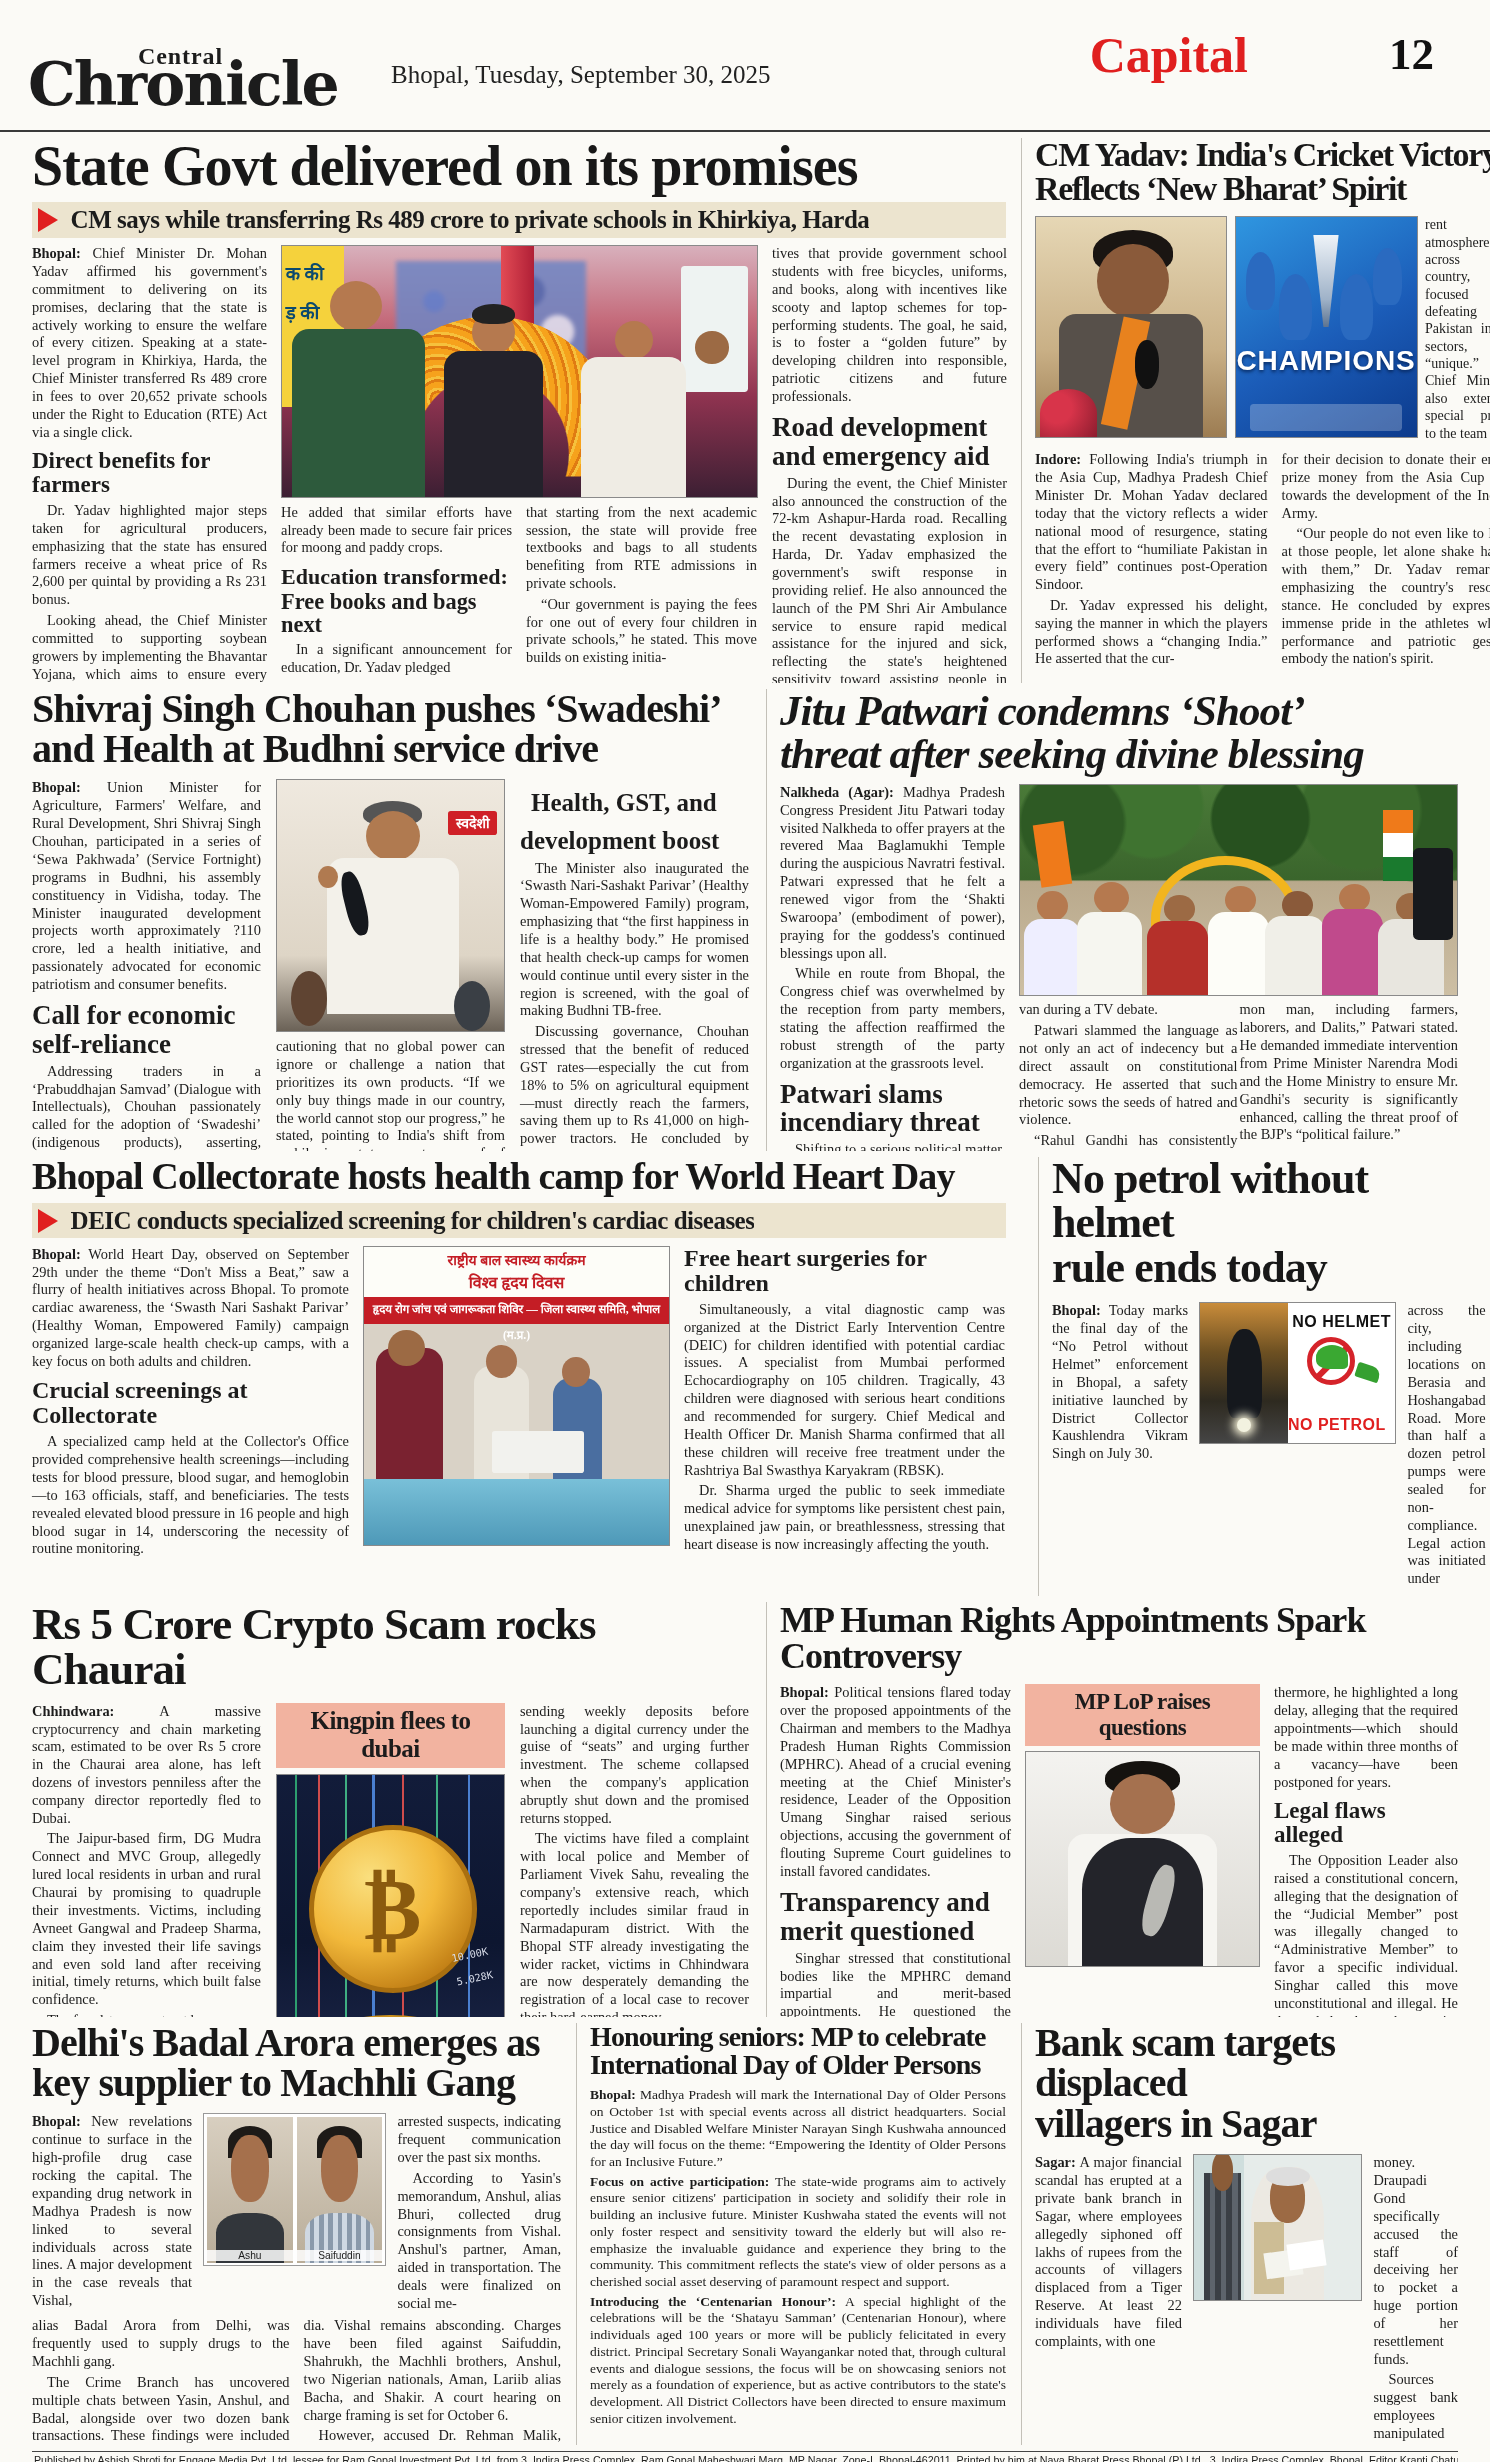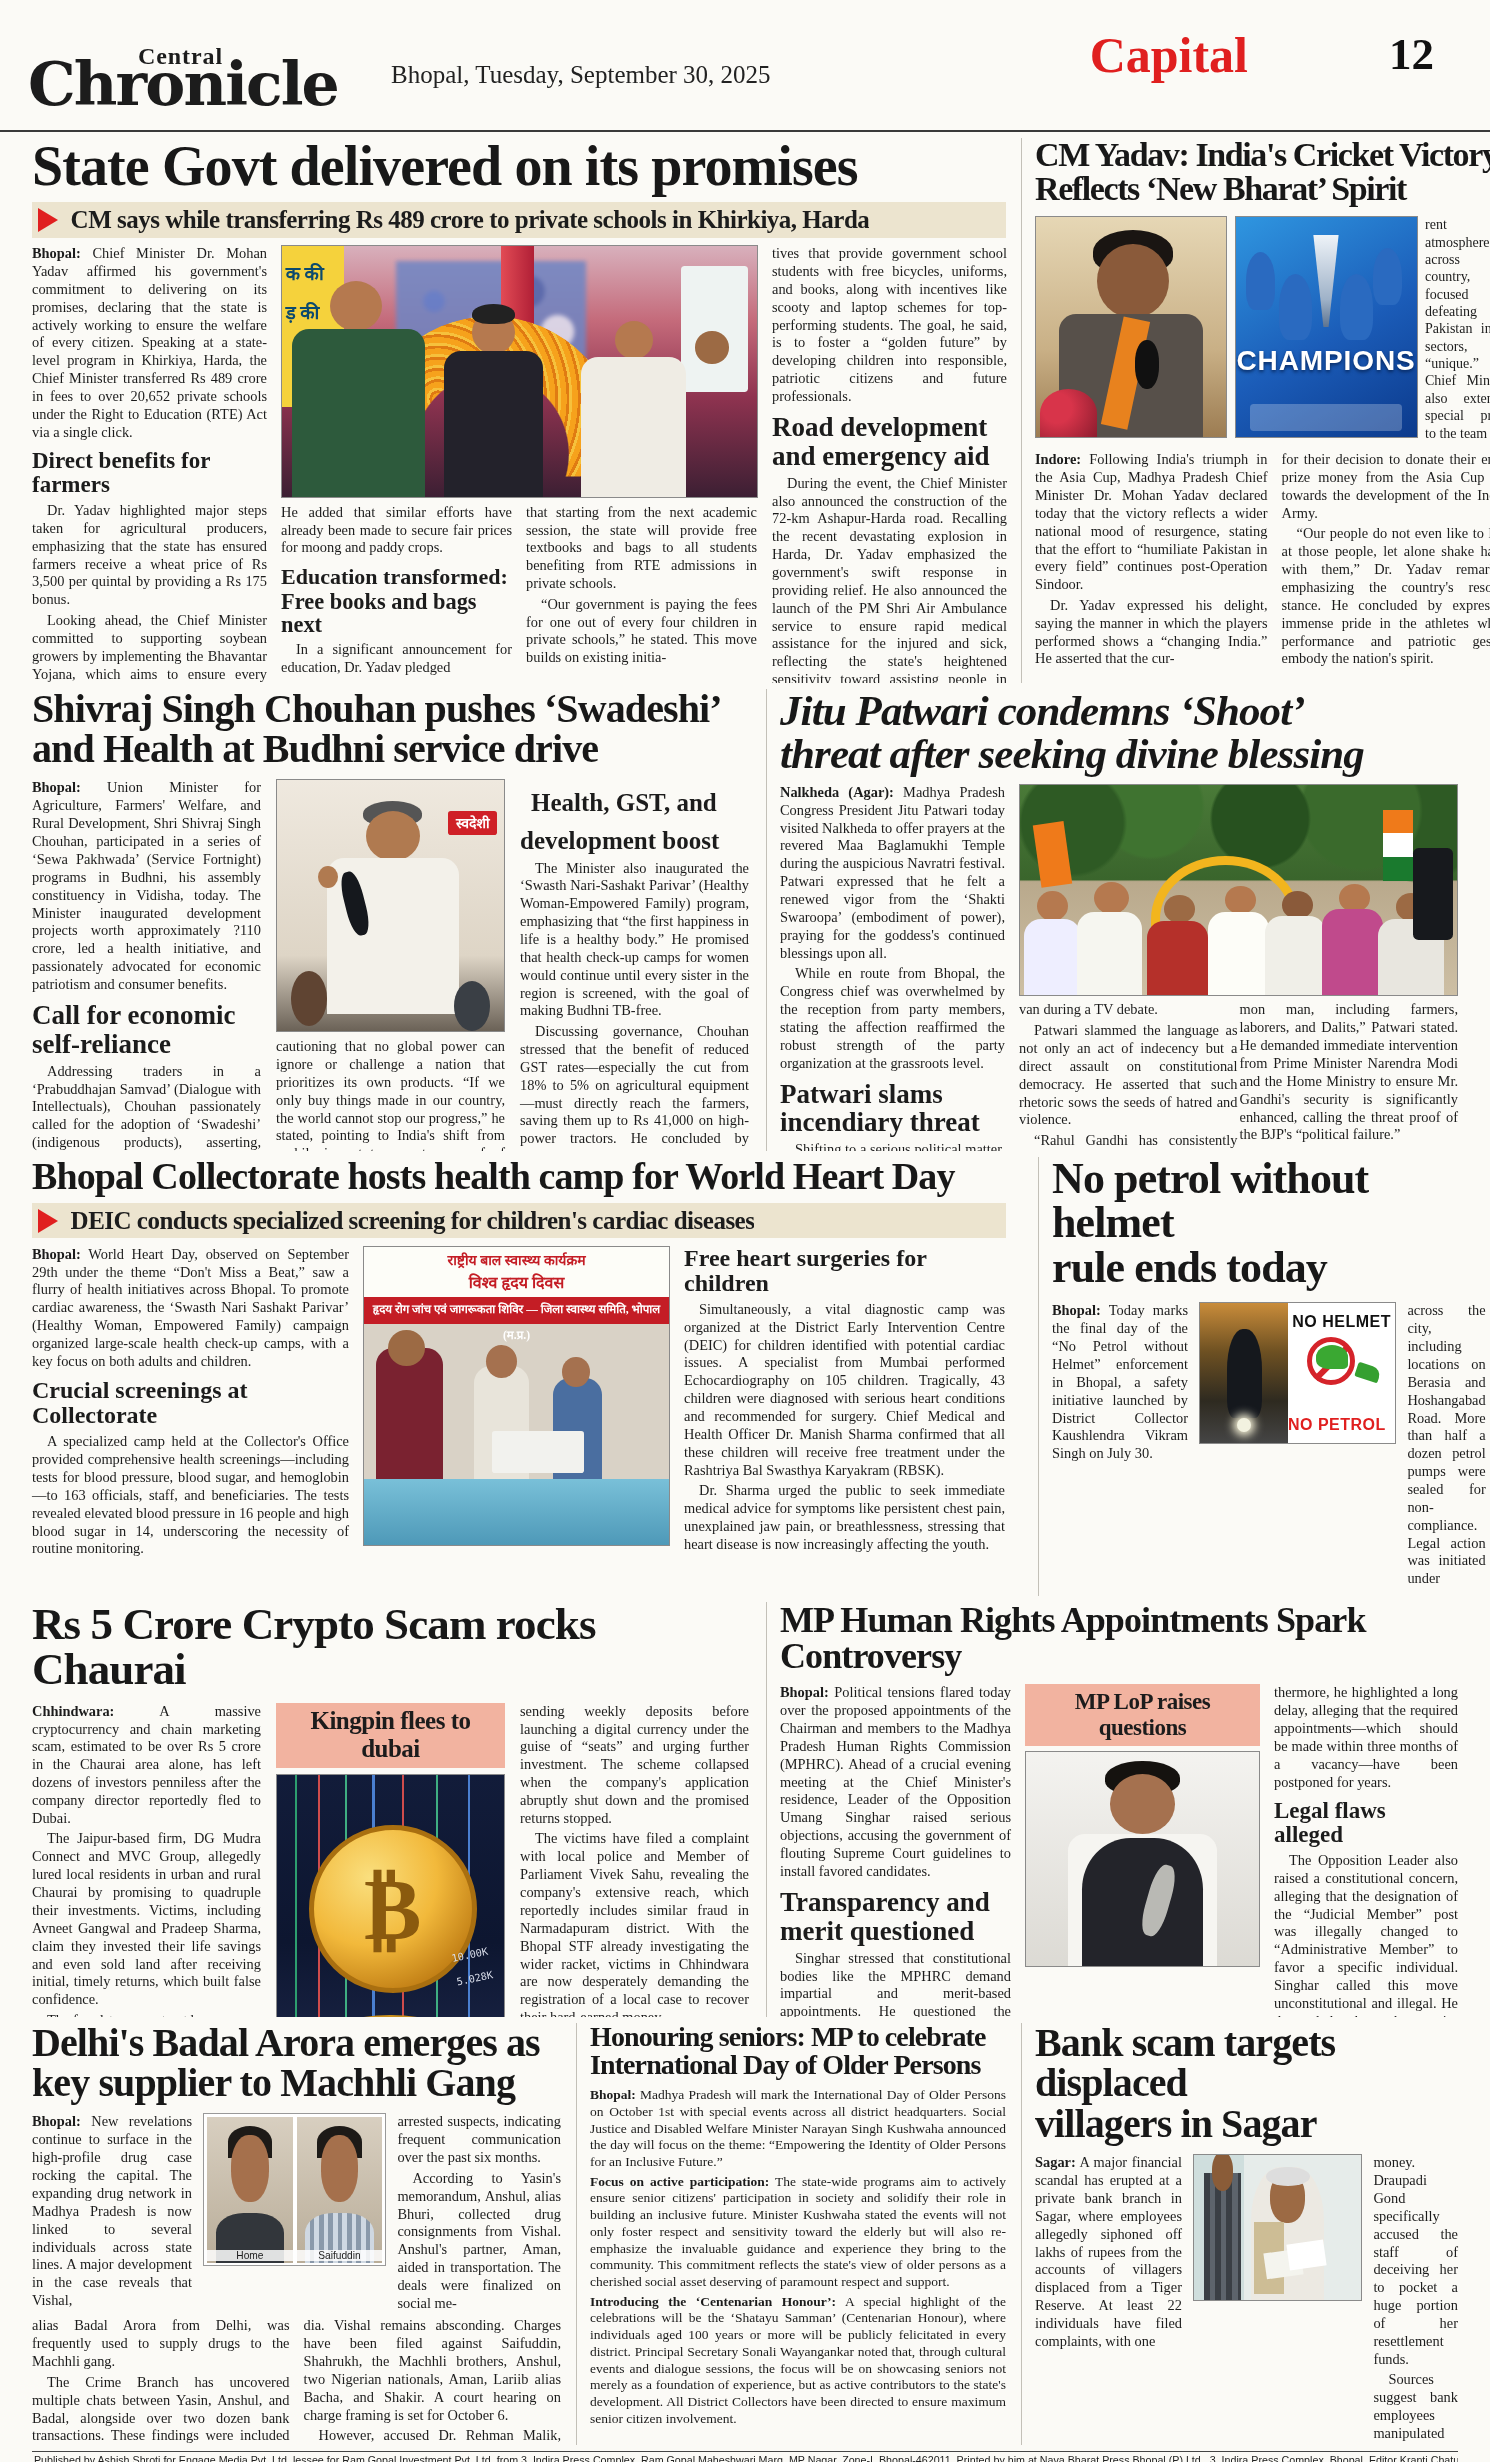--- a/index.html
+++ b/index.html
@@ -135,21 +135,21 @@
     <div>
       <div class="h1" style="font-size:56px;">State Govt delivered on its promises</div>
       <div class="kicker">
         <span class="kick-arrow"></span>
         <span class="kt">CM says while transferring Rs 489 crore to private schools in Khirkiya, Harda</span>
       </div>
       <div style="display:grid;grid-template-columns:235px 477px 235px;gap:14px;margin-top:7.5px;">
         <div>
           <p class="p"><b class="lede">Bhopal:</b> <span>Chief Minister Dr. Mohan Yadav affirmed his government's commitment to delivering on its promises, declaring that the state is actively working to ensure the welfare of every citizen. Speaking at a state-level program in Khirkiya, Harda, the Chief Minister transferred Rs 489 crore in fees to over 20,652 private schools under the Right to Education (RTE) Act via a single click.</span></p>
           <div class="sub" style="font-size:23px;">Direct benefits for farmers</div>
-          <p class="p ind">Dr. Yadav highlighted major steps taken for agricultural producers, emphasizing that the state has ensured farmers receive a wheat price of Rs 3,500 per quintal by providing a Rs 175 bonus.</p>
+          <p class="p ind">Dr. Yadav highlighted major steps taken for agricultural producers, emphasizing that the state has ensured farmers receive a wheat price of Rs 2,600 per quintal by providing a Rs 231 bonus.</p>
           <p class="p ind">Looking ahead, the Chief Minister committed to supporting soybean growers by implementing the Bhavantar Yojana, which aims to ensure every farmer receives a support price of Rs 5,328 per quintal.</p>
         </div>
         <div>
           <div class="ph lead-ph">
             <div class="crowdblur"></div>
             <div class="ystrip">
                 <div>क की</div>
                 <div>ड़ की</div>
               </div>
             <div class="redban"></div>
@@ -417,21 +417,21 @@
     <div>
       <div class="h1" style="font-size:40px;">Delhi's Badal Arora emerges as</div>
       <div class="h1" style="font-size:40px;">key supplier to Machhli Gang</div>
       <div style="display:grid;grid-template-columns:160px 183px 1fr;gap:11.2px;margin-top:9.3px;">
         <p class="p"><b class="lede">Bhopal:</b> <span>New revelations continue to surface in the high-profile drug case rocking the capital. The expanding drug network in Madhya Pradesh is now linked to several individuals across state lines. A major development in the case reveals that Vishal,</span></p>
         <div class="mugs">
           <div class="mug">
             <div class="hr"></div>
               <div class="face"></div>
               <div class="sh" style="background:#32363b;"></div>
-            <div class="lbl">Home</div>
+            <div class="lbl">Ashu</div>
           </div>
           <div class="mug">
             <div class="hr"></div>
               <div class="face"></div>
               <div class="sh" style="background:repeating-linear-gradient(90deg,#cfd8e2 0 4.7px,#8a99aa 4.7px 9.3px);"></div>
             <div class="lbl">Saifuddin</div>
           </div>
         </div>
         <div>
           <p class="p">arrested suspects, indicating frequent communication over the past six months.</p>

